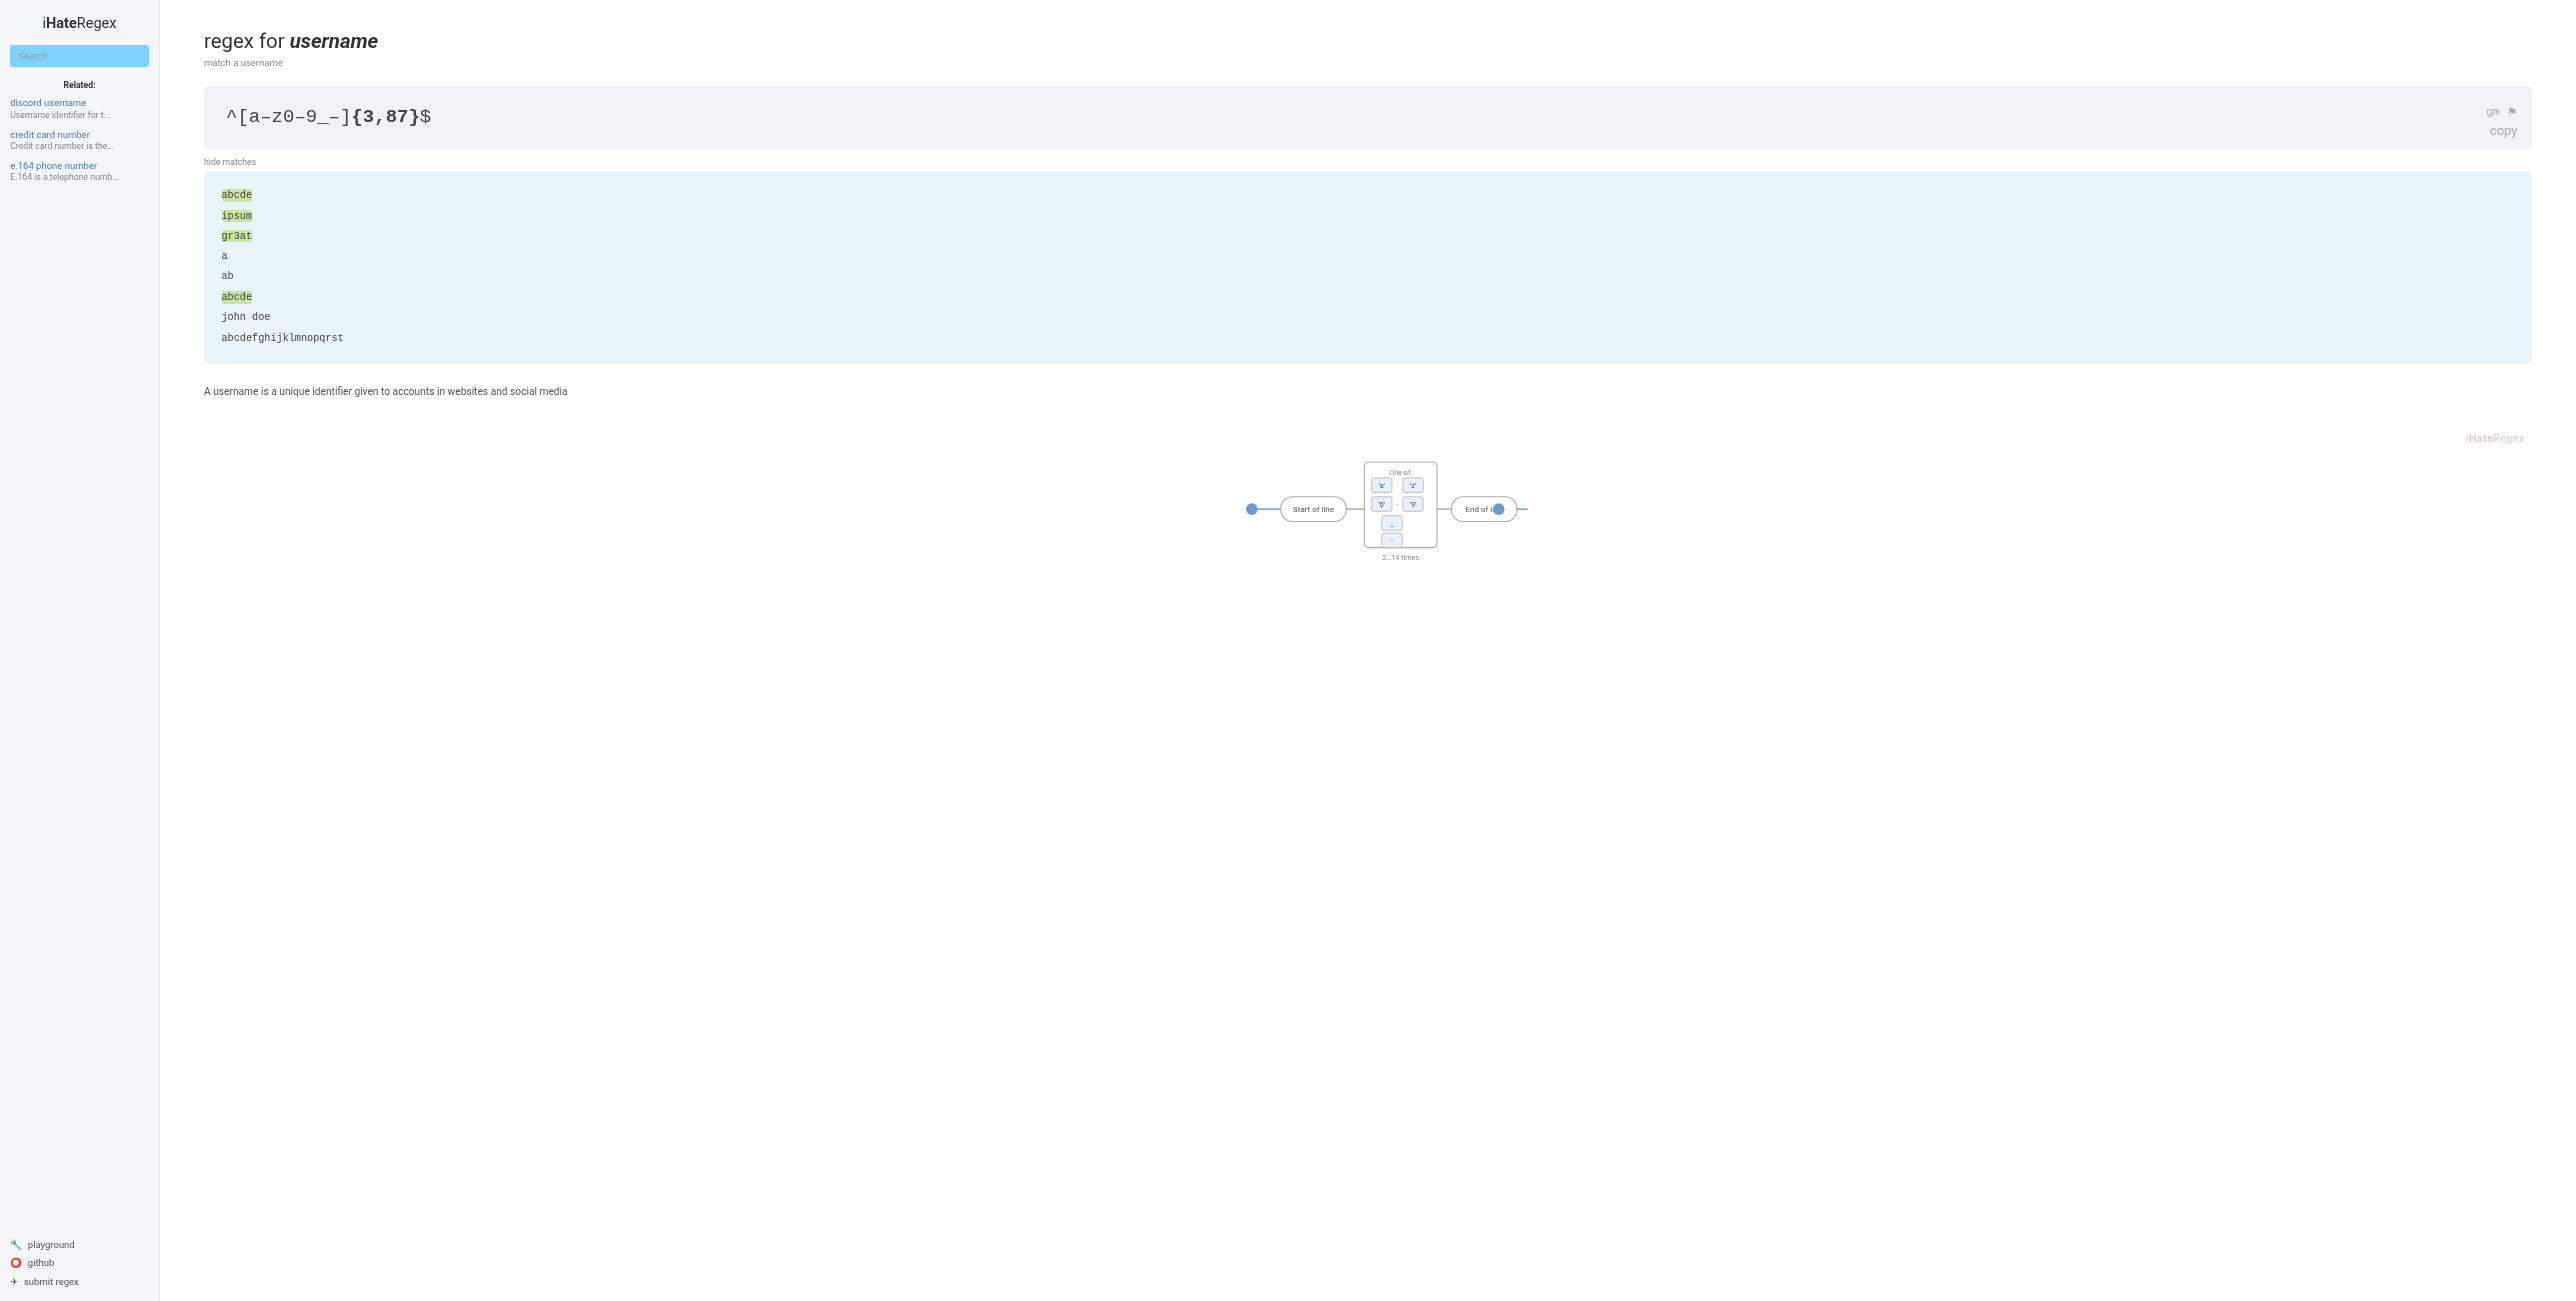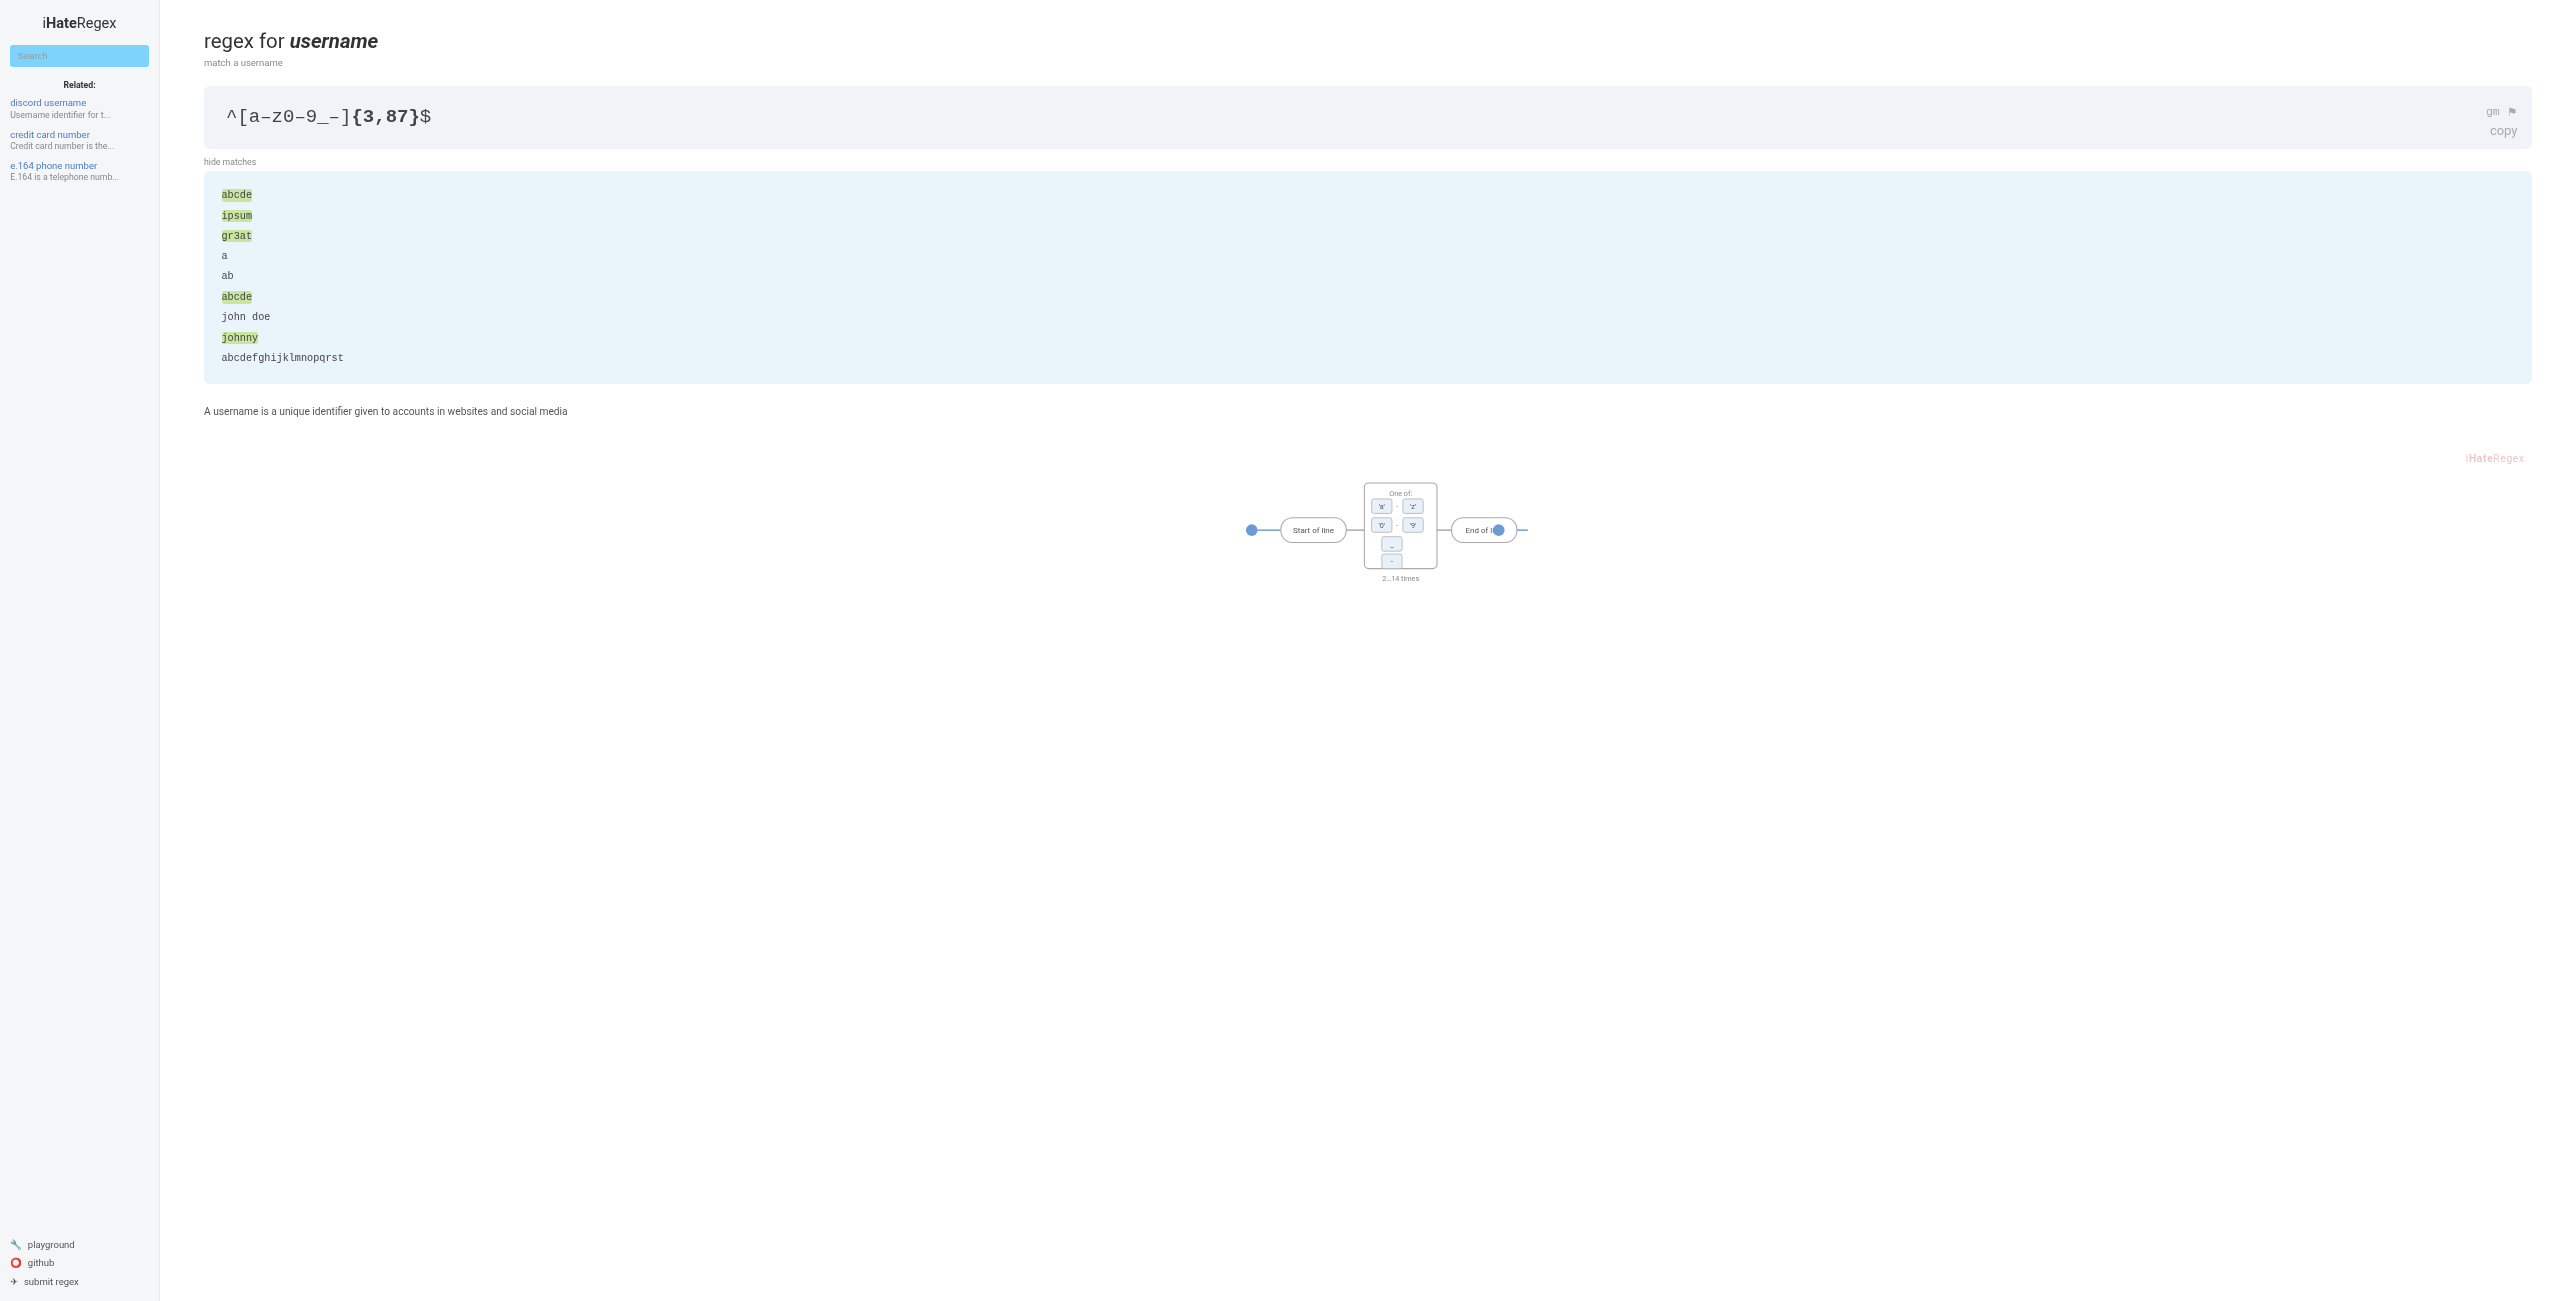--- a/index.html
+++ b/index.html
@@ -275,21 +275,20 @@
 
   <div class="test-area">
 
   <div class="test-line"><span class="match-highlight">abcde</span></div>
       <div class="test-line"><span class="match-highlight">ipsum</span></div>
       <div class="test-line"><span class="match-highlight">gr3at</span></div>
       <div class="test-line">a</div>
       <div class="test-line">ab</div>
       <div class="test-line"><span class="match-highlight">abcde</span></div>
       <div class="test-line">john doe</div>
-      <div class="test-line"><span class="match-highlight">johnny</span></div>
       <div class="test-line">abcdefghijklmnopqrst</div>
     </div>
 
   <div class="description">A username is a unique identifier given to accounts in websites and social media</div>
 
   <div class="diagram-area">
     <div class="watermark">
       i<span class="hate">Hate</span>Regex
     </div>
     <div class="regex-diagram">

